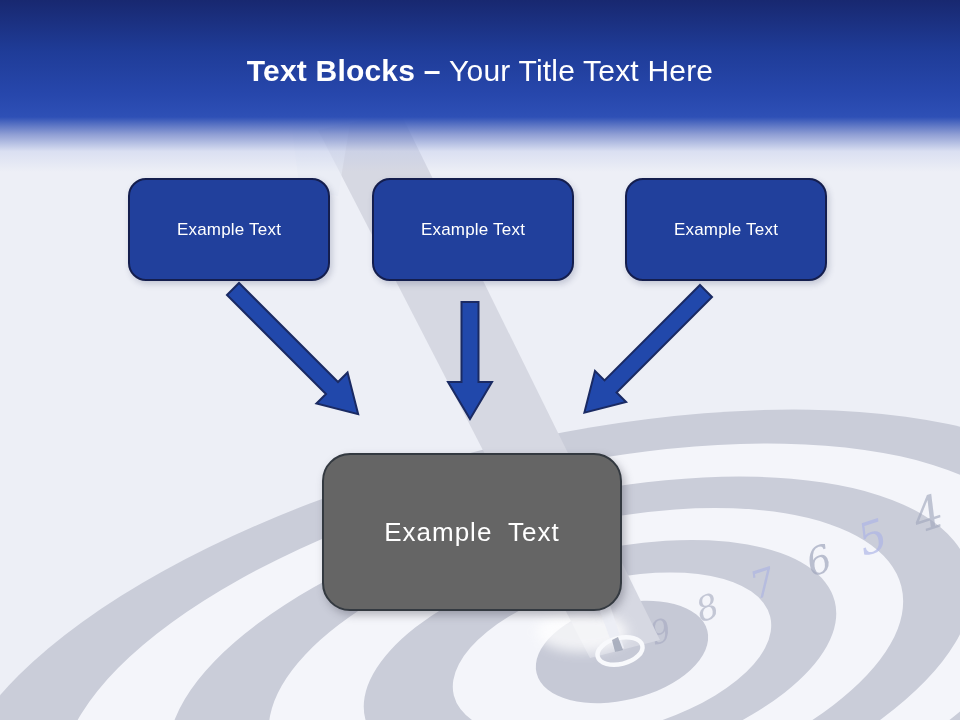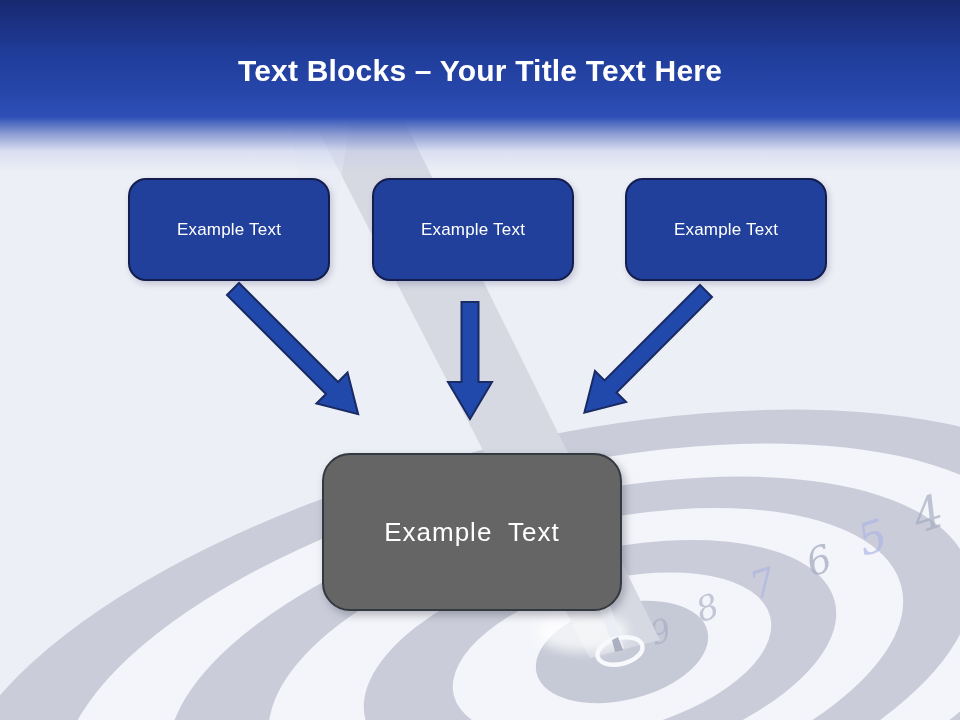--- a/index.html
+++ b/index.html
@@ -15,21 +15,21 @@
     background: linear-gradient(180deg,
       #182870 0%, #1f3c98 30%, #2747ac 55%, #2e50b6 68%,
       rgba(110,130,200,0.75) 78%, rgba(190,200,235,0.40) 88%,
       rgba(238,240,247,0) 100%);
   }
   .title {
     position: absolute; left: 0; top: 54px; width: 960px;
     text-align: center; color: #ffffff; font-size: 30px; letter-spacing: 0.2px;
   }
   .title .bold { font-weight: 700; }
-  .title .regular { font-weight: 700; }
+  .title .regular { font-weight: 400; }
   .block {
     position: absolute; top: 178px; width: 202px; height: 103px;
     background: #21409c; border: 2.5px solid #141e4e; border-radius: 18px;
     display: flex; align-items: center; justify-content: center;
     color: #ffffff; font-size: 17px; letter-spacing: 0.2px;
     box-shadow: 2px 3px 6px rgba(40,50,90,0.22);
   }
   .block-1 { left: 128px; }
   .block-2 { left: 372px; }
   .block-3 { left: 625px; }

